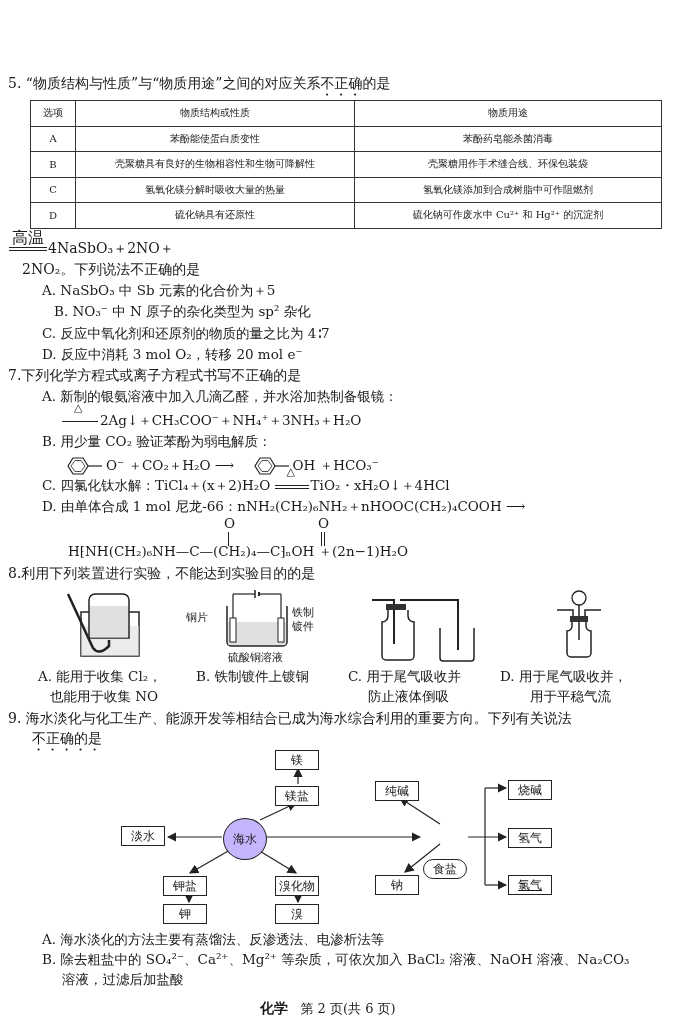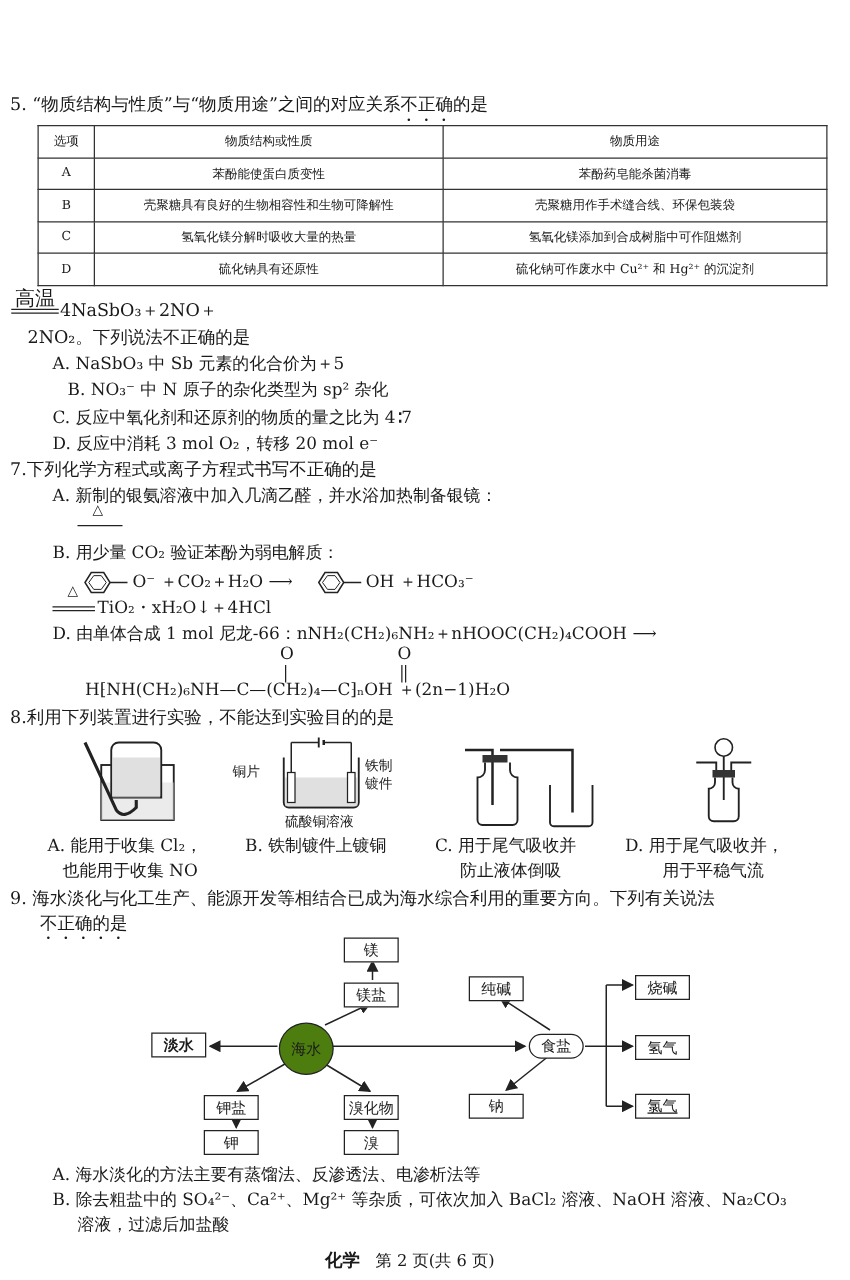--- a/index.html
+++ b/index.html
@@ -6,21 +6,21 @@
   body{width:680px;height:1024px;position:relative;overflow:hidden;
        font-family:"DejaVu Serif","Liberation Serif",serif;color:#1a1a1a;font-size:13px;}
   .abs{position:absolute;white-space:nowrap;}
   .q{font-size:14px;}
   .opt{font-size:13.5px;}
   table.t{position:absolute;left:30px;top:100px;width:632px;border-collapse:collapse;border:1.6px solid #222;font-size:10px;}
   table.t td{border:1px solid #333;height:24.5px;text-align:center;padding:0 4px;}
   table.t td.c0{width:36px;}
   table.t td.c1{width:270px;}
   .box{position:absolute;border:1.4px solid #222;background:#fff;font-size:12px;text-align:center;line-height:18px;height:18px;}
-  .circle{position:absolute;border:1.4px solid #222;border-radius:50%;text-align:center;font-size:12px;background:#4d7c0f;}
+  .circle{position:absolute;border:1.4px solid #222;border-radius:50%;text-align:center;font-size:12px;background:#c4b5fd;}
   .foot{font-weight:bold;font-size:14px;}
   .underdot{text-emphasis:dot;-webkit-text-emphasis:dot;text-emphasis-position:under;-webkit-text-emphasis-position:under;}
 </style>
 </head>
 <body>
 
 <div class="abs q" style="left:8px;top:75px;">
   <span>5.</span>
   <span>“物质结构与性质”与“物质用途”之间的对应关系</span><span class="underdot">不正确</span><span>的是</span>
 </div>
@@ -66,36 +66,37 @@
 <div class="abs opt" style="left:54px;top:303px;">B. NO₃⁻ 中 N 原子的杂化类型为 sp² 杂化</div>
 <div class="abs opt" style="left:42px;top:325px;">C. 反应中氧化剂和还原剂的物质的量之比为 4∶7</div>
 <div class="abs opt" style="left:42px;top:346px;">D. 反应中消耗 3 mol O₂，转移 20 mol e⁻</div>
 
 <div class="abs q" style="left:8px;top:367px;">7.下列化学方程式或离子方程式书写不正确的是</div>
 <div class="abs opt" style="left:42px;top:388px;">A. 新制的银氨溶液中加入几滴乙醛，并水浴加热制备银镜：</div>
 <div class="abs opt" style="left:62px;top:412px;">
   <span style="display:inline-block;position:relative;width:38px;">
     <span style="position:absolute;top:-11px;left:12px;font-size:11px;">△</span>
     <span style="display:inline-block;width:36px;border-top:1.2px solid #222;vertical-align:middle;"></span>
-  </span>
+  </span><span>2Ag↓＋CH₃COO⁻＋NH₄⁺＋3NH₃＋H₂O</span>
 </div>
 <div class="abs opt" style="left:42px;top:433px;">B. 用少量 CO₂ 验证苯酚为弱电解质：</div>
 <div class="abs opt" style="left:62px;top:455px;">
   <svg width="44" height="22" viewBox="0 0 44 22" style="vertical-align:middle;">
     <polygon points="6,11 11,3 21,3 26,11 21,19 11,19" fill="none" stroke="#222" stroke-width="1.2"></polygon>
     <polygon points="9,11 13,5.5 19,5.5 23,11 19,16.5 13,16.5" fill="none" stroke="#222" stroke-width="0.8"></polygon>
     <line x1="26" y1="11" x2="40" y2="11" stroke="#222" stroke-width="1.2"></line>
   </svg><span>O⁻ ＋CO₂＋H₂O ⟶</span>
   <svg width="44" height="22" viewBox="0 0 44 22" style="vertical-align:middle;margin-left:10px;">
     <polygon points="6,11 11,3 21,3 26,11 21,19 11,19" fill="none" stroke="#222" stroke-width="1.2"></polygon>
     <polygon points="9,11 13,5.5 19,5.5 23,11 19,16.5 13,16.5" fill="none" stroke="#222" stroke-width="0.8"></polygon>
     <line x1="26" y1="11" x2="40" y2="11" stroke="#222" stroke-width="1.2"></line>
   </svg><span>OH ＋HCO₃⁻</span>
 </div>
 <div class="abs opt" style="left:42px;top:477px;">
+  <span>C. 四氯化钛水解：TiCl₄＋(x＋2)H₂O</span>
   <span style="display:inline-block;position:relative;width:36px;">
     <span style="position:absolute;top:-12px;left:12px;font-size:11px;">△</span>
     <span style="display:inline-block;width:34px;border-top:1.2px solid #222;border-bottom:1.2px solid #222;height:2px;vertical-align:middle;"></span>
   </span><span>TiO₂・xH₂O↓＋4HCl</span>
 </div>
 <div class="abs opt" style="left:42px;top:498px;">D. 由单体合成 1 mol 尼龙-66：nNH₂(CH₂)₆NH₂＋nHOOC(CH₂)₄COOH ⟶</div>
 <div class="abs opt" style="left:224px;top:515px;">O</div>
 <div class="abs" style="left:228px;top:532px;width:1.3px;height:14px;background:#222;"></div>
 <div class="abs opt" style="left:318px;top:515px;">O</div>
 <div class="abs" style="left:321px;top:532px;width:1.3px;height:14px;background:#222;"></div>
@@ -185,26 +186,26 @@
 
     <line x1="368" y1="97" x2="406" y2="97" marker-end="url(#ah)"></line>
     <line x1="385" y1="48" x2="385" y2="145"></line>
     <line x1="385" y1="48" x2="406" y2="48" marker-end="url(#ah)"></line>
     <line x1="385" y1="145" x2="406" y2="145" marker-end="url(#ah)"></line>
   </g>
 </svg>
 <div class="circle" style="left:223px;top:818px;width:42px;height:40px;line-height:40px;">海水</div>
 <div class="box" style="left:275px;top:750px;width:42px;">镁</div>
 <div class="box" style="left:275px;top:786px;width:42px;">镁盐</div>
-<div class="box" style="left:121px;top:826px;width:42px;font-weight:bold;">淡水</div>
+<div class="box" style="left:121px;top:826px;width:42px;">淡水</div>
 <div class="box" style="left:163px;top:876px;width:42px;">钾盐</div>
 <div class="box" style="left:163px;top:904px;width:42px;">钾</div>
 <div class="box" style="left:275px;top:876px;width:42px;">溴化物</div>
 <div class="box" style="left:275px;top:904px;width:42px;">溴</div>
-<div class="box" style="left:423px;top:827px;width:42px;border-radius:10px;">食盐</div>
+<div class="box" style="left:423px;top:859px;width:42px;border-radius:10px;">食盐</div>
 <div class="box" style="left:375px;top:781px;width:42px;">纯碱</div>
 <div class="box" style="left:375px;top:875px;width:42px;">钠</div>
 <div class="box" style="left:508px;top:780px;width:42px;">烧碱</div>
 <div class="box" style="left:508px;top:828px;width:42px;">氢气</div>
 <div class="box" style="left:508px;top:875px;width:42px;text-decoration:underline;">氯气</div>
 
 <div class="abs opt" style="left:42px;top:931px;">A. 海水淡化的方法主要有蒸馏法、反渗透法、电渗析法等</div>
 <div class="abs opt" style="left:42px;top:951px;">B. 除去粗盐中的 SO₄²⁻、Ca²⁺、Mg²⁺ 等杂质，可依次加入 BaCl₂ 溶液、NaOH 溶液、Na₂CO₃</div>
 <div class="abs opt" style="left:62px;top:971px;">溶液，过滤后加盐酸</div>
 

